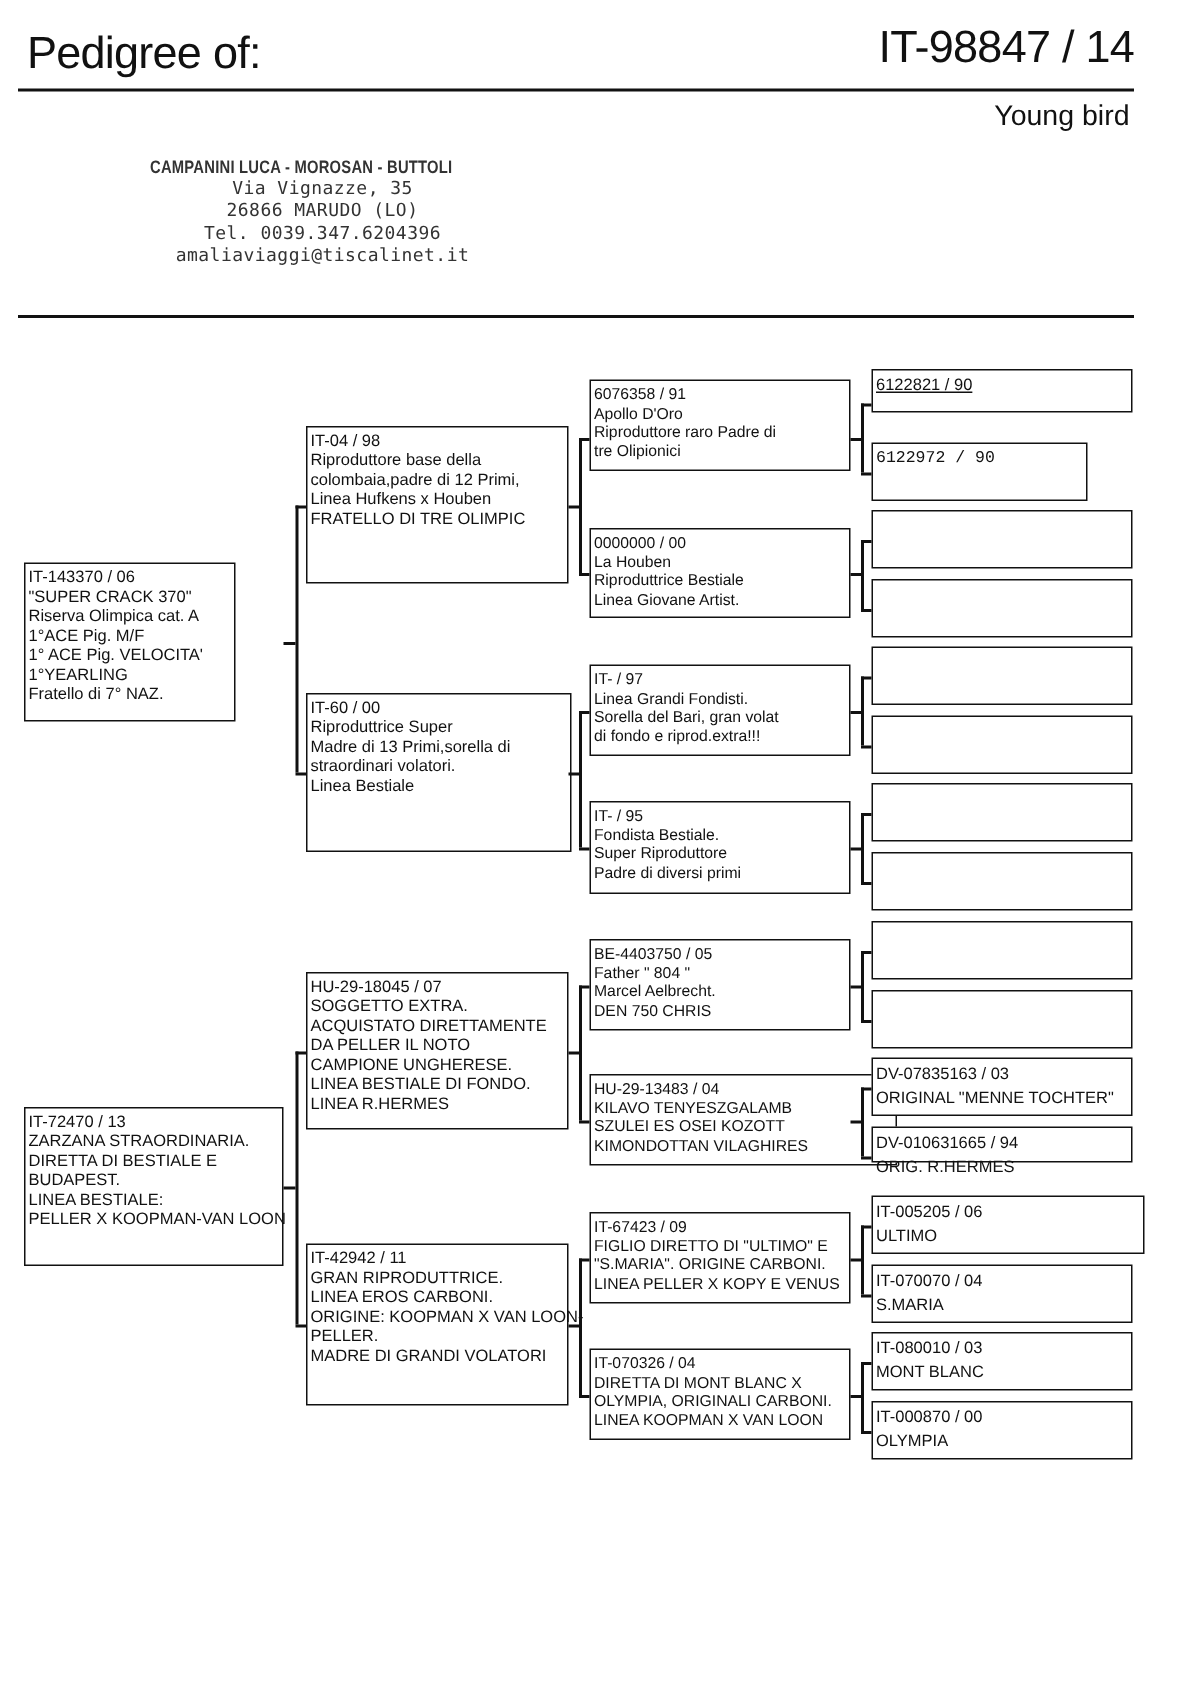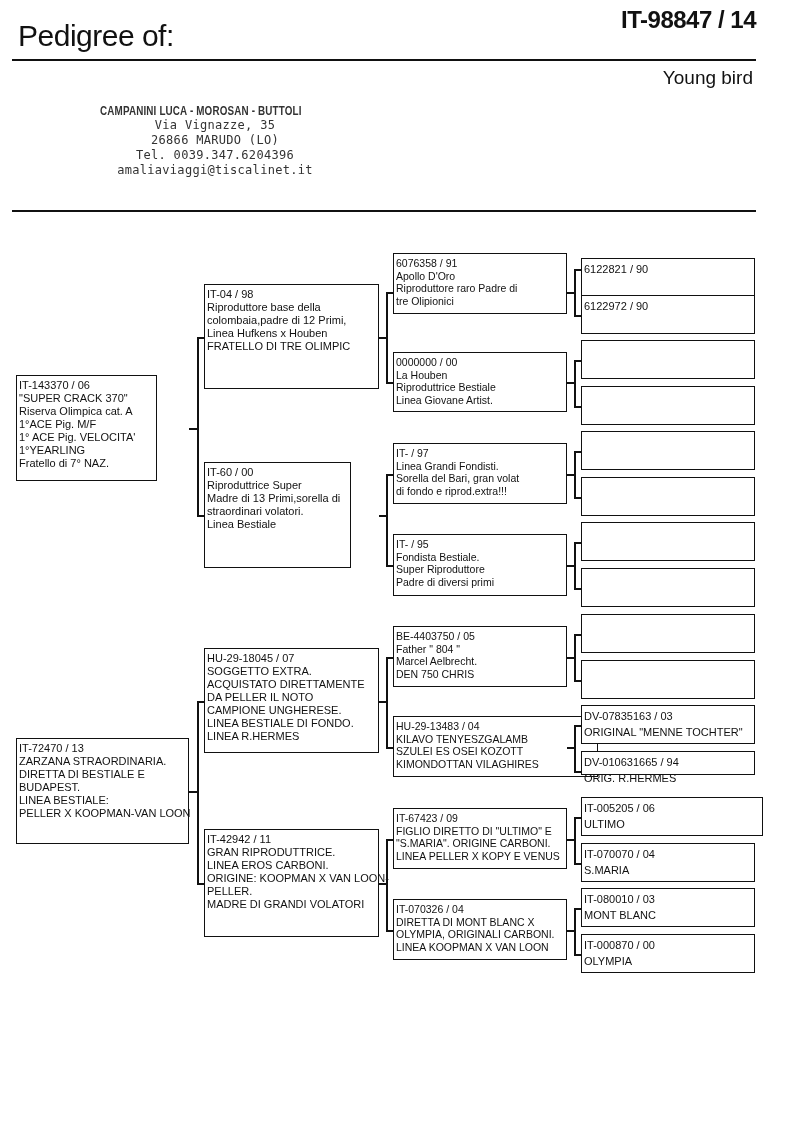--- a/index.html
+++ b/index.html
@@ -1,19 +1,19 @@
 <!DOCTYPE html>
 <html><head>
 <meta charset="utf-8">
 <style>
   html, body { margin:0; padding:0; background:#ffffff; }
   body { width:800px; height:1125px; position:relative; overflow:hidden;
          font-family:"Liberation Sans", sans-serif; color:#111; }
   .title { position:absolute; left:18px; top:18px; font-size:30px; line-height:36px; letter-spacing:-0.5px; }
-  .ring  { position:absolute; right:44px; top:2px; font-size:24px; line-height:36px; letter-spacing:-0.5px;font-weight:bold; }
+  .ring  { position:absolute; right:44px; top:14px; font-size:30px; line-height:36px; letter-spacing:-0.5px; }
   .rule  { position:absolute; left:12px; width:744px; height:2px; background:#111; }
   .subtitle { position:absolute; right:47px; top:66px; font-size:19px; line-height:24px; }
   .stamp { position:absolute; left:100px; top:104px; width:230px; text-align:center; color:#333; }
   .stamp .owner { font-family:"Liberation Sans", sans-serif; font-weight:bold; font-size:12px;
                   transform:scaleX(0.82); transform-origin:left; white-space:nowrap; letter-spacing:0.2px; text-align:left; display:block; width:280px;}
   .stamp .line { font-family:"DejaVu Sans Mono", monospace; font-size:12px; line-height:15px; letter-spacing:0.3px; white-space:nowrap; }
   .box { position:absolute; border:1.6px solid #111; background:#fff; box-sizing:border-box;
          padding:3px 3px 0 2px; font-size:10.5px; line-height:12.5px; overflow:visible; white-space:nowrap; }
   .box .id { display:block; }
   .box .note { display:block; }
@@ -57,21 +57,21 @@
       <span class="note">LINEA BESTIALE:</span>
       <span class="note">PELLER X KOOPMAN-VAN LOON</span>
     </div>
     <div class="box c2" style="left: 204px; width: 175px; top: 284px; height: 105px;">
       <span class="id">IT-04 / 98</span>
       <span class="note">Riproduttore base della</span>
       <span class="note">colombaia,padre di 12 Primi,</span>
       <span class="note">Linea Hufkens x Houben</span>
       <span class="note">FRATELLO DI TRE OLIMPIC</span>
     </div>
-    <div class="box c2" style="left: 204px; width: 147px; top: 462px; height: 106px;">
+    <div class="box c2" style="left: 204px; width: 177px; top: 462px; height: 106px;">
       <span class="id">IT-60 / 00</span>
       <span class="note">Riproduttrice Super</span>
       <span class="note">Madre di 13 Primi,sorella di</span>
       <span class="note">straordinari volatori.</span>
       <span class="note">Linea Bestiale</span>
     </div>
     <div class="box c2" style="left: 204px; width: 175px; top: 648px; height: 105px;">
       <span class="id">HU-29-18045 / 07</span>
       <span class="note">SOGGETTO EXTRA.</span>
       <span class="note">ACQUISTATO DIRETTAMENTE</span>
@@ -129,24 +129,24 @@
       <span class="note">FIGLIO DIRETTO DI "ULTIMO" E</span>
       <span class="note">"S.MARIA". ORIGINE CARBONI.</span>
       <span class="note">LINEA PELLER X KOPY E VENUS</span>
     </div>
     <div class="box c3" style="left: 393px; width: 174px; top: 899px; height: 61px;">
       <span class="id">IT-070326 / 04</span>
       <span class="note">DIRETTA DI MONT BLANC X</span>
       <span class="note">OLYMPIA, ORIGINALI CARBONI.</span>
       <span class="note">LINEA KOOPMAN X VAN LOON</span>
     </div>
-    <div class="box c4" style="left: 581px; width: 174px; top: 258px; height: 41px;">
+    <div class="box c4" style="left: 581px; width: 174px; top: 246px; height: 29px; text-decoration: underline;">
       <span class="id">6122821 / 90</span>
     </div>
-    <div class="box c4" style="left: 581px; width: 174px; top: 295px; height: 39px;">
+    <div class="box c4" style="left: 581px; width: 144px; top: 295px; height: 39px; font-family: Liberation Mono, monospace;">
       <span class="id">6122972 / 90</span>
     </div>
     <div class="box c4" style="left: 581px; width: 174px; top: 340px; height: 39px;">
       <span class="id"></span>
     </div>
     <div class="box c4" style="left: 581px; width: 174px; top: 386px; height: 39px;">
       <span class="id"></span>
     </div>
     <div class="box c4" style="left: 581px; width: 174px; top: 431px; height: 39px;">
       <span class="id"></span>

